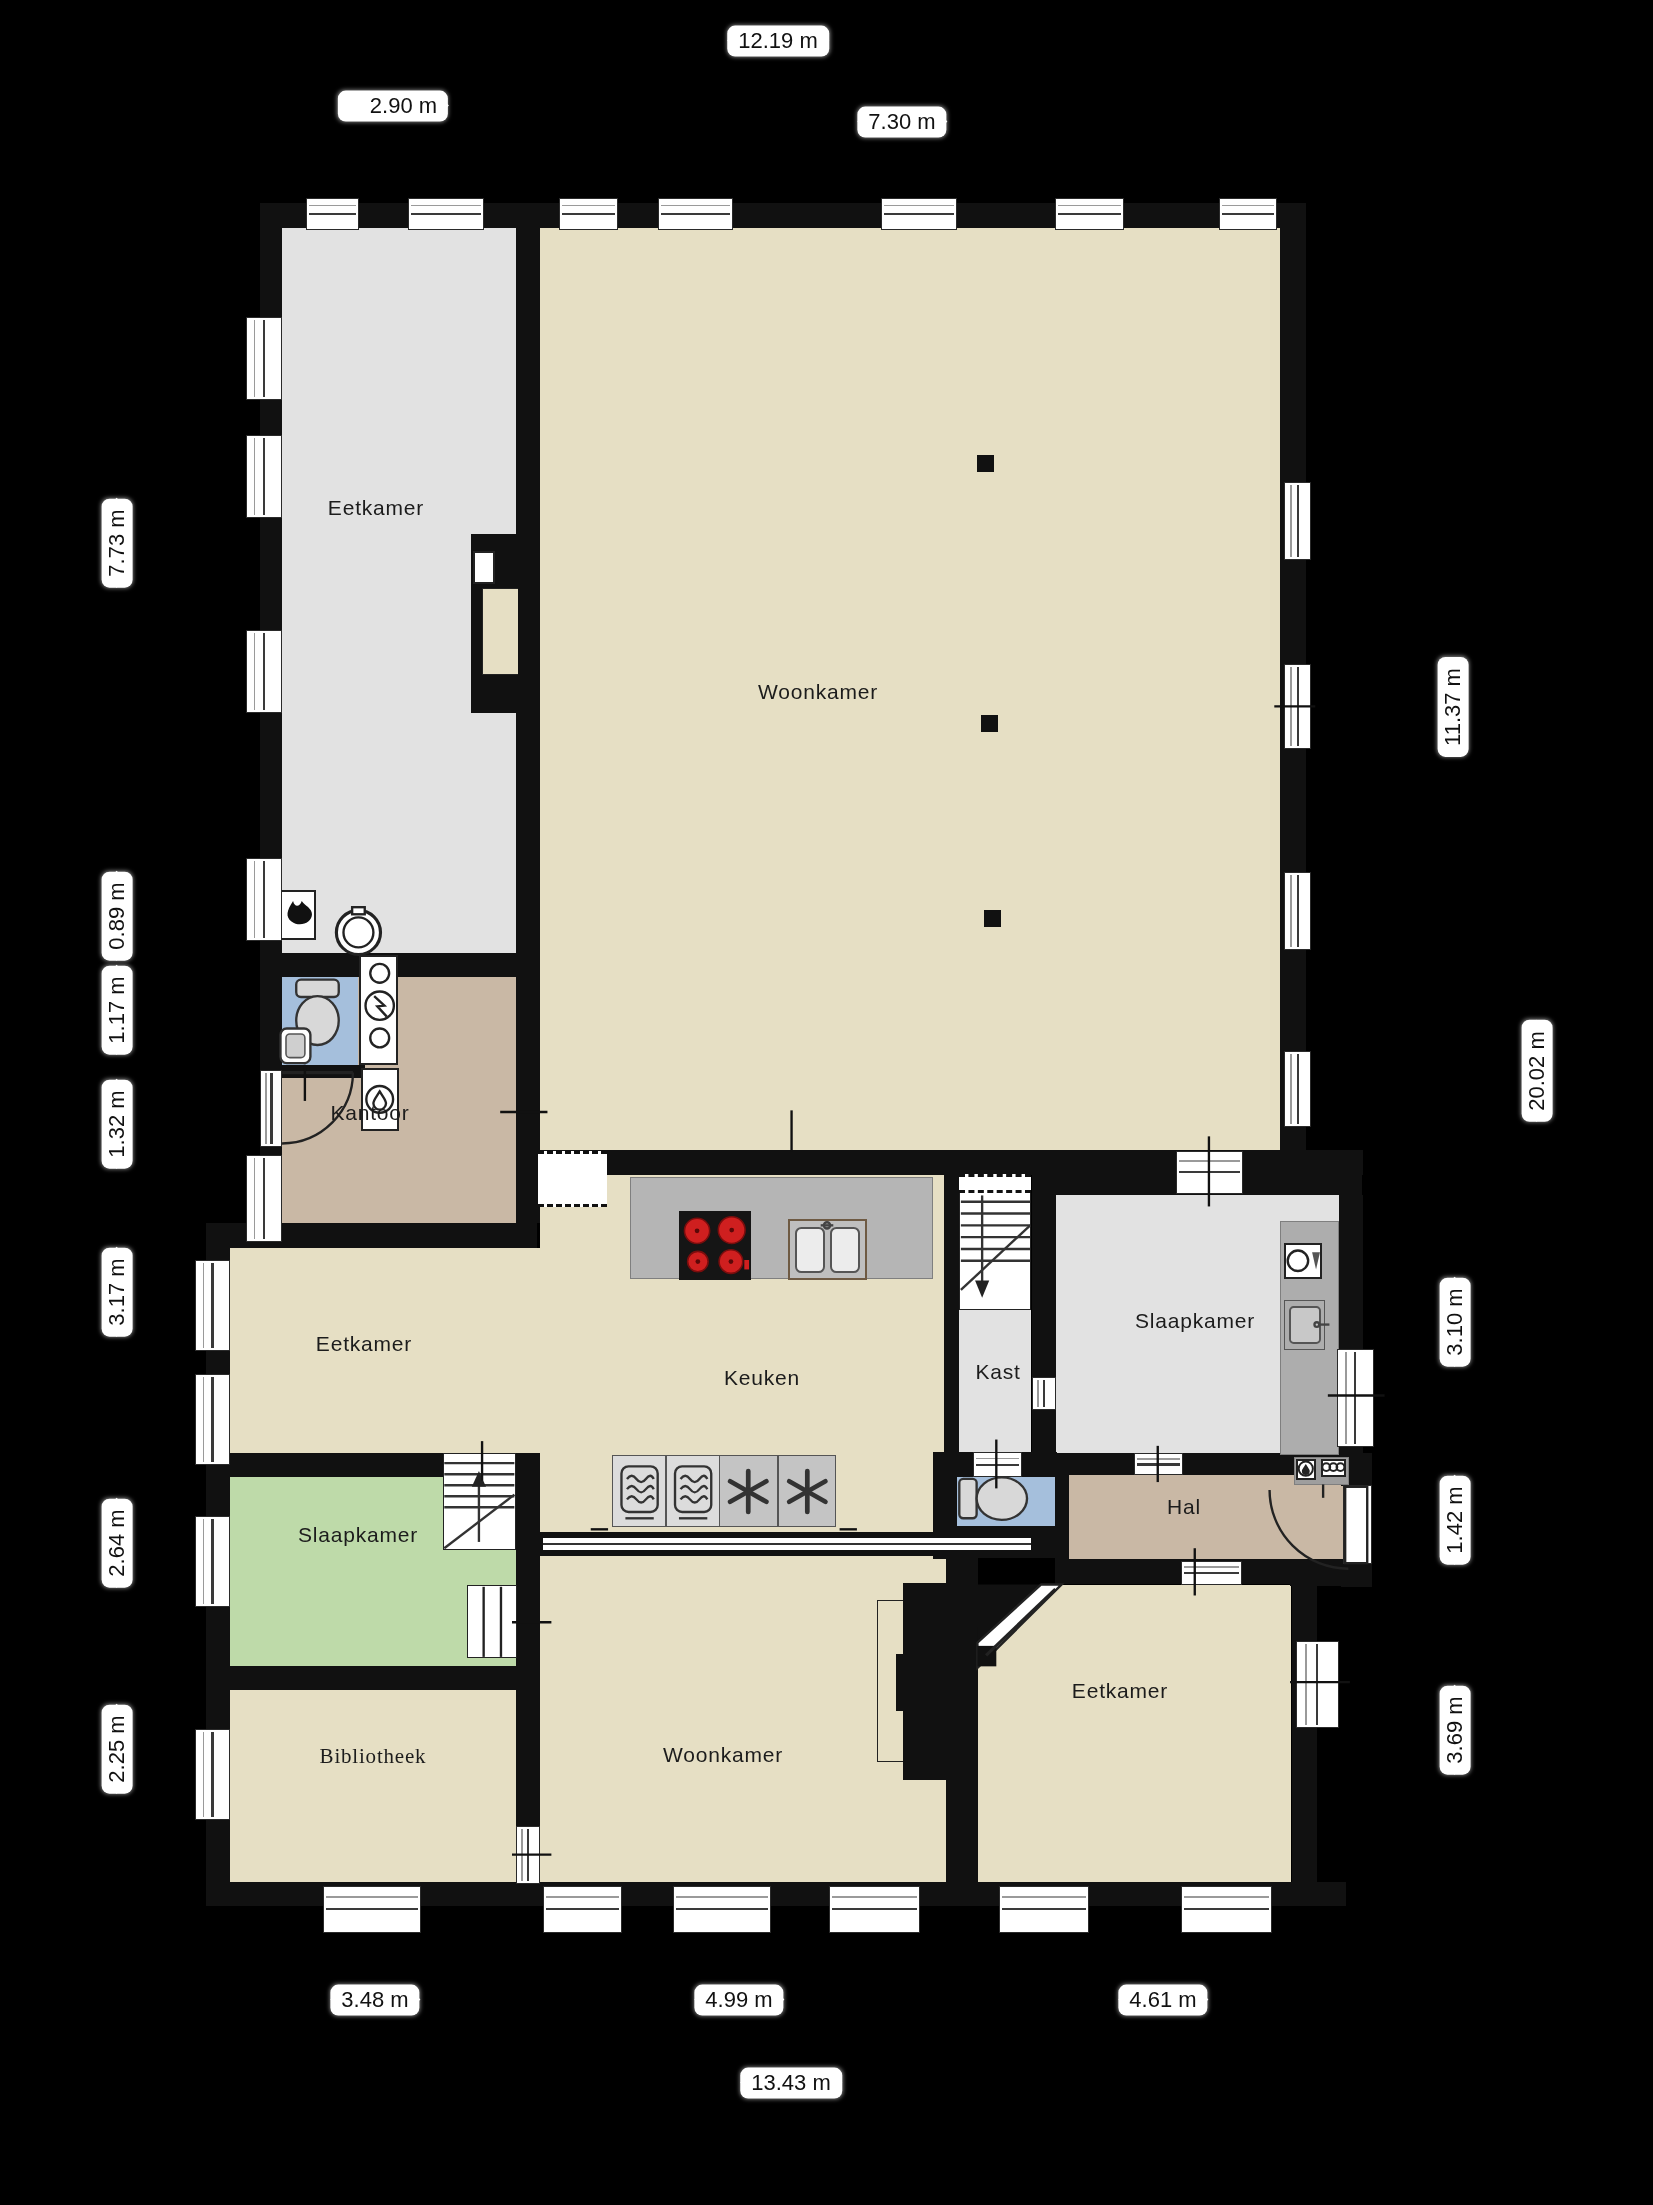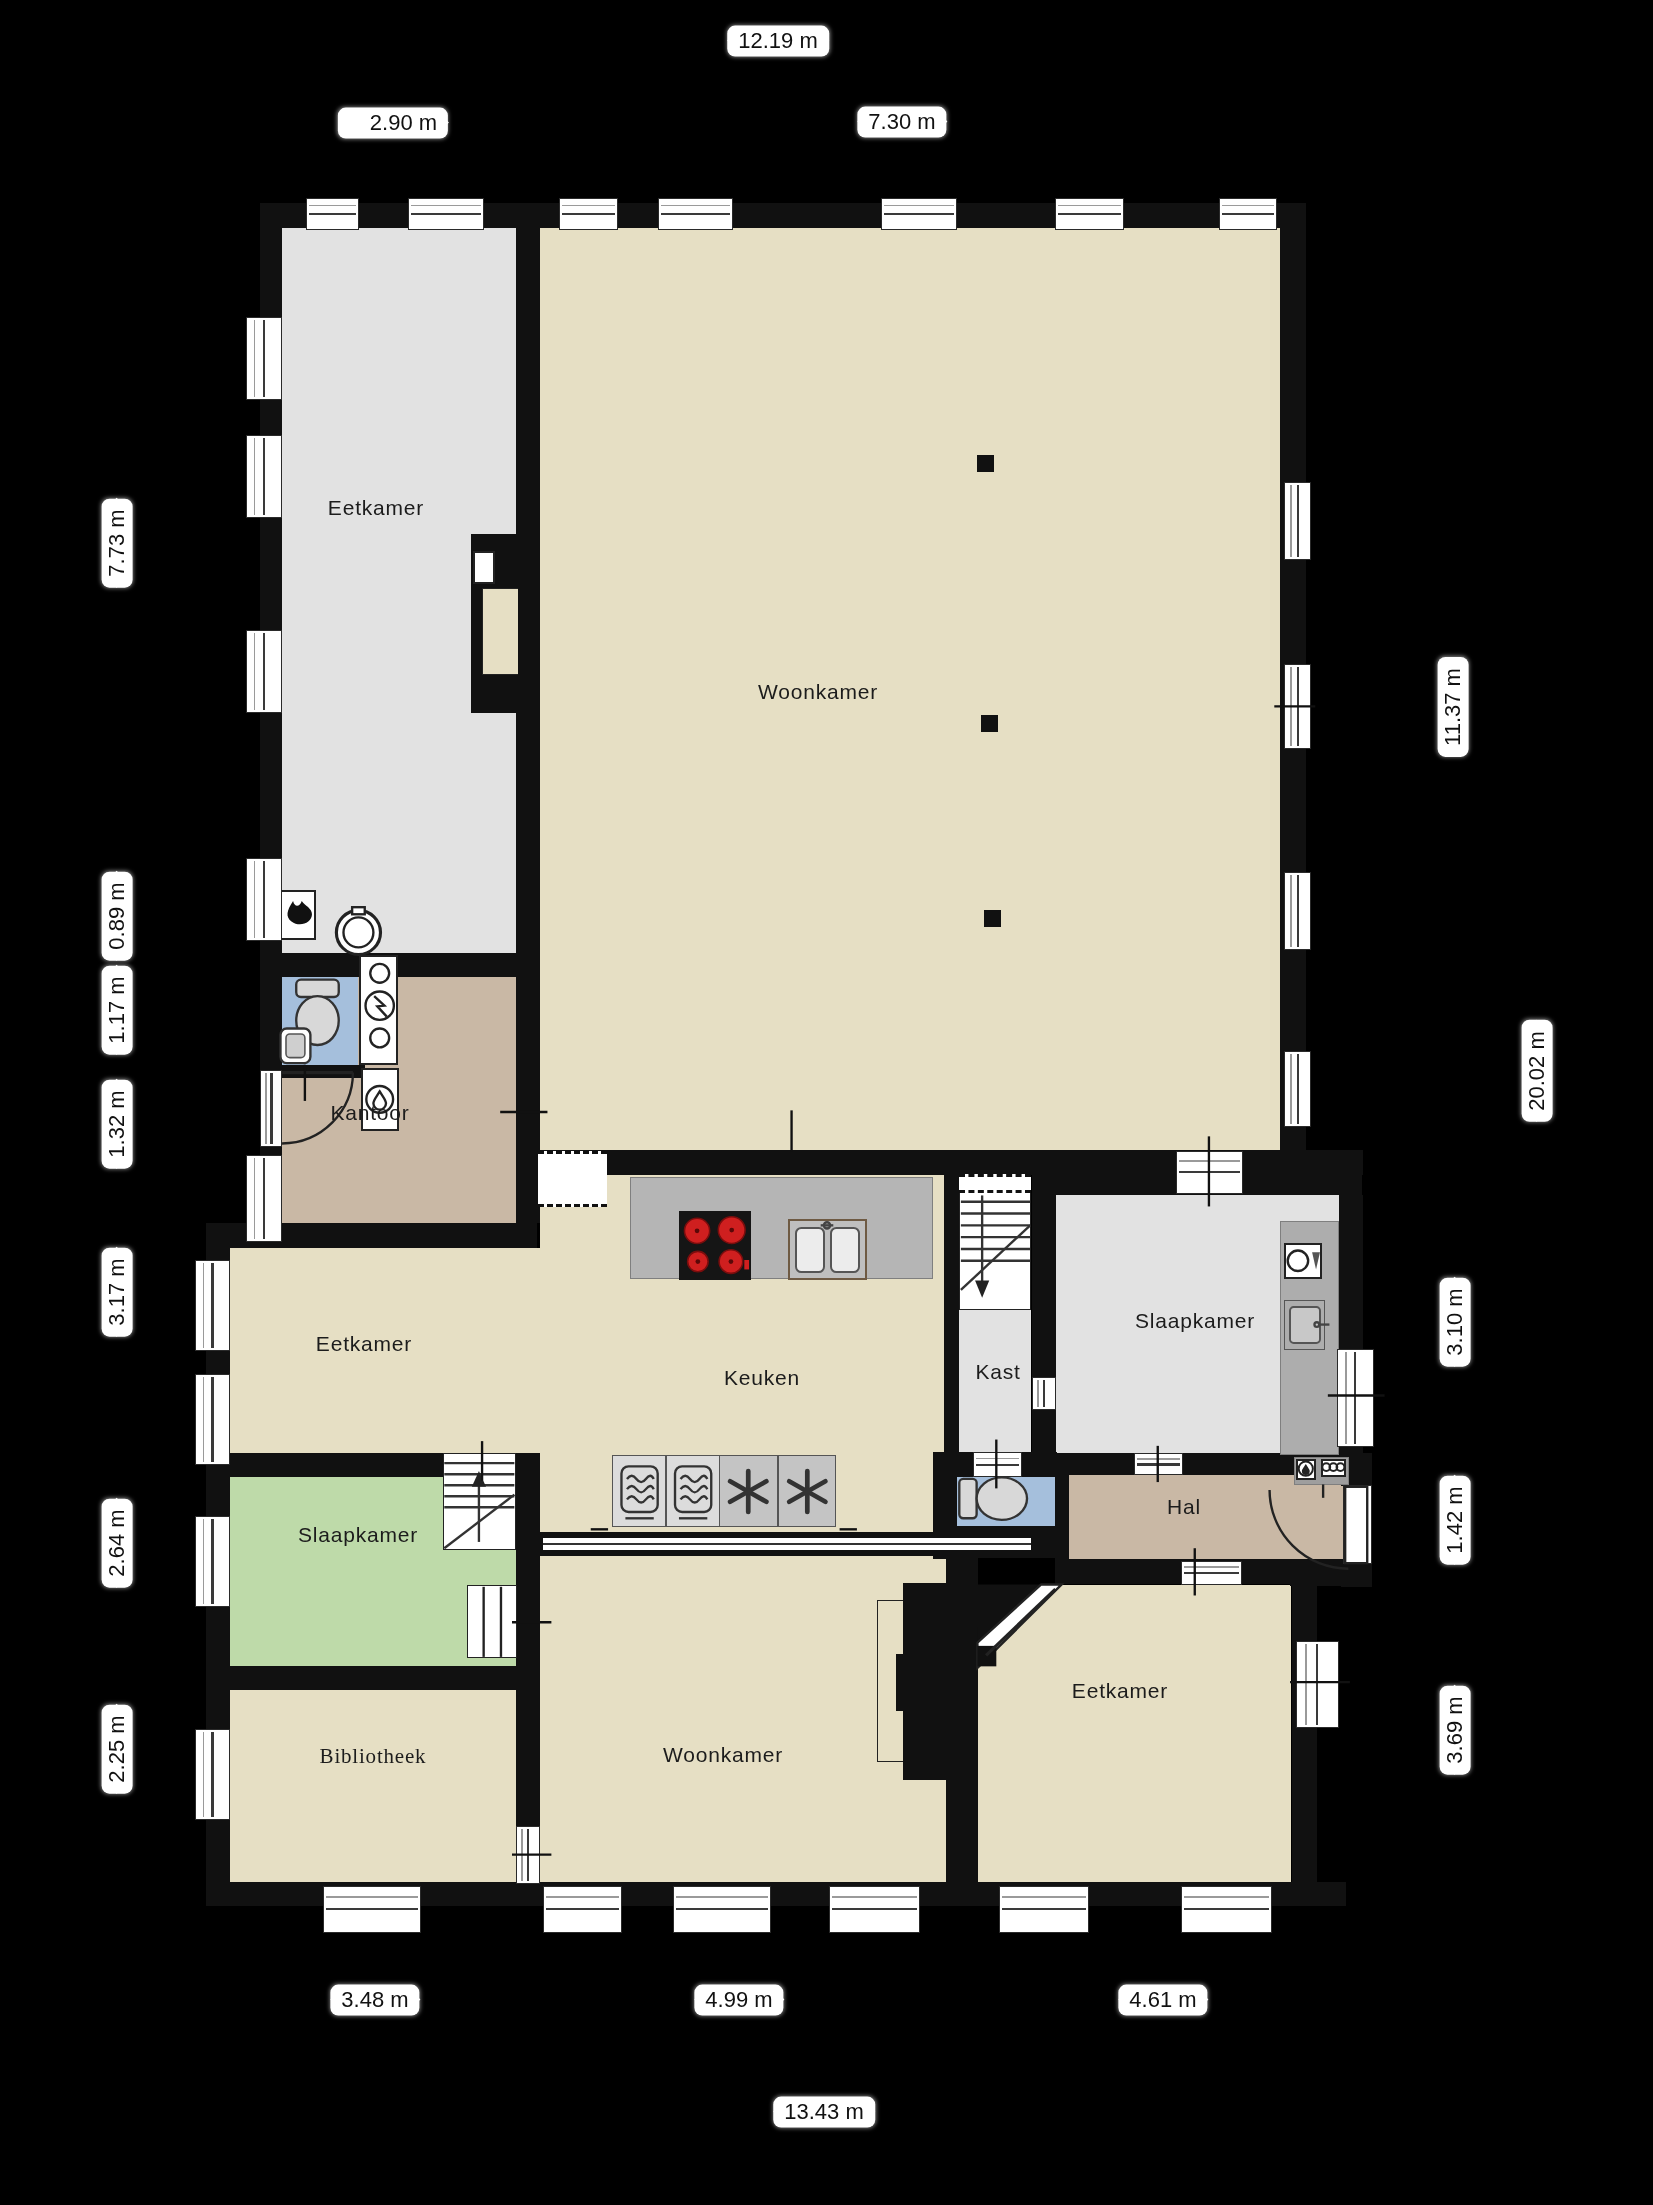--- a/index.html
+++ b/index.html
@@ -335,36 +335,36 @@
   <div class="rlabel" style="left:762px;top:1378px;">Keuken</div>
   <div class="rlabel" style="left:998px;top:1372px;">Kast</div>
   <div class="rlabel" style="left:1195px;top:1321px;">Slaapkamer</div>
   <div class="rlabel" style="left:358px;top:1535px;">Slaapkamer</div>
   <div class="rlabel" style="left:1184px;top:1507px;">Hal</div>
   <div class="rlabel" style="left:723px;top:1755px;">Woonkamer</div>
   <div class="rlabel" style="left:1120px;top:1691px;">Eetkamer</div>
   <div class="rlabel" style="left:373px;top:1756px;font-family:Liberation Serif, serif;">Bibliotheek</div>
 
   <div class="dim" style="left:778px;top:41px;">12.19 m</div>
-  <div class="dim" style="left:393px;top:123px;padding-left:32px;">2.90 m</div>
+  <div class="dim" style="left:393px;top:106px;padding-left:32px;">2.90 m</div>
   <div class="dim" style="left:902px;top:122px;">7.30 m</div>
 
   <div class="dim rot" style="left:117px;top:543px;">7.73 m</div>
   <div class="dim rot" style="left:117px;top:916px;">0.89 m</div>
   <div class="dim rot" style="left:117px;top:1010px;">1.17 m</div>
   <div class="dim rot" style="left:117px;top:1124px;">1.32 m</div>
   <div class="dim rot" style="left:117px;top:1292px;">3.17 m</div>
   <div class="dim rot" style="left:117px;top:1543px;">2.64 m</div>
   <div class="dim rot" style="left:117px;top:1749px;">2.25 m</div>
 
   <div class="dim rot" style="left:1453px;top:707px;">11.37 m</div>
   <div class="dim rot" style="left:1537px;top:1071px;">20.02 m</div>
   <div class="dim rot" style="left:1455px;top:1322px;">3.10 m</div>
   <div class="dim rot" style="left:1455px;top:1520px;">1.42 m</div>
   <div class="dim rot" style="left:1455px;top:1730px;">3.69 m</div>
 
   <div class="dim" style="left:375px;top:2000px;">3.48 m</div>
   <div class="dim" style="left:739px;top:2000px;">4.99 m</div>
   <div class="dim" style="left:1163px;top:2000px;">4.61 m</div>
-  <div class="dim" style="left:824px;top:2083px;margin-top:29px;">13.43 m</div>
+  <div class="dim" style="left:791px;top:2083px;">13.43 m</div>
 
 </div>
 
 
 </body></html>

